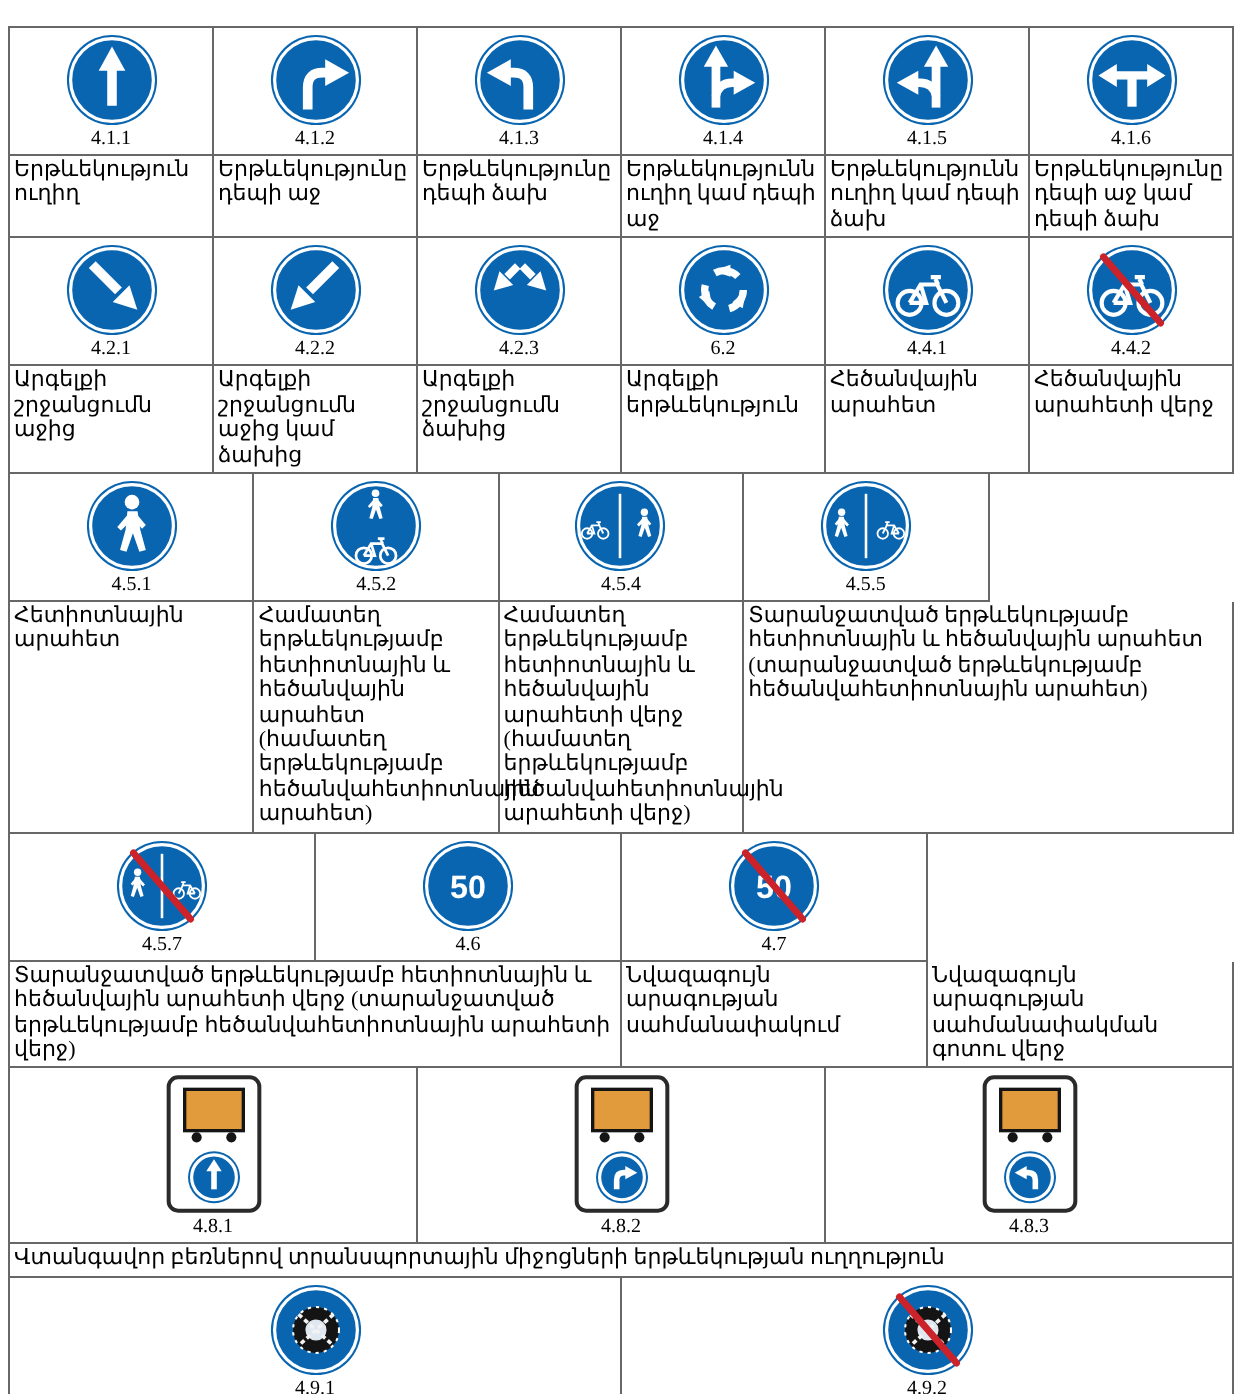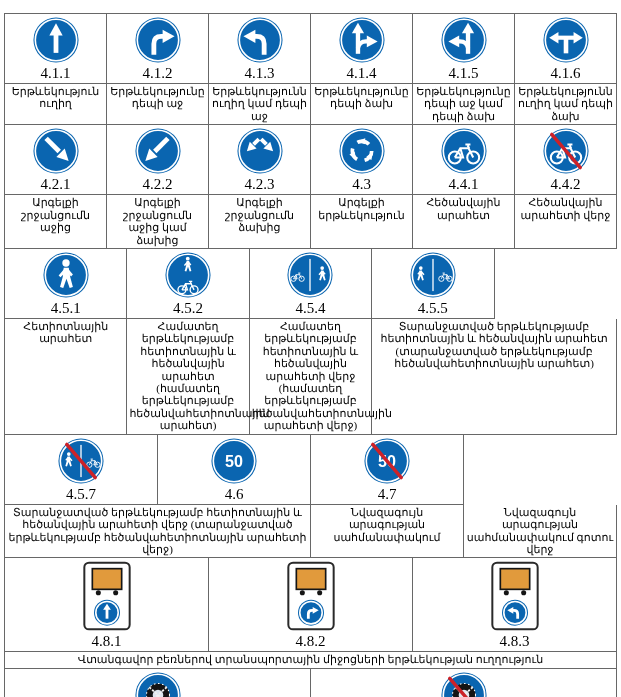--- a/index.html
+++ b/index.html
@@ -3,23 +3,23 @@
 <meta charset="utf-8">
 <style>
   *{box-sizing:border-box;margin:0;padding:0}
   html,body{width:621px;height:697px;background:#fff;overflow:hidden}
   body{font-family:"Liberation Serif",serif;color:#000}
   .sheet{width:621px;height:697px;padding:13px 4px 0 4px}
   .tbl{width:613px;border-top:1px solid #676767;border-left:1px solid #676767}
   .row{display:flex;align-items:stretch}
   .cell{border-right:1px solid #676767;border-bottom:1px solid #676767}
   .sign-cell{display:flex;flex-direction:column;align-items:center;justify-content:center;padding:3px 2px 1px}
-  .code{font-size:15px;line-height:1.2;text-align:center;margin-top:1px}
+  .code{font-size:10px;line-height:1.2;text-align:center;margin-top:1px}
   .capcell{padding:1px 2px 2px}
-  .cap{font-size:11px;line-height:1.13;text-align:center}
+  .cap{font-size:11px;line-height:1.13;text-align:left}
   .c6{width:16.6667%}.c5{width:20%}.c5x2{width:40%}.c4{width:25%}.c4x2{width:50%}.c3{width:33.3334%}.c2{width:50%}.cf{width:100%}
   .rh-sign{min-height:63px}
   .rh-cap1{min-height:31px}
   .rh-cap2{min-height:31px}
   .rh-cap3{min-height:103px}
   .rh-cap4{min-height:43px}
   .rh-sign5{min-height:87px}
   .rh-cap5{min-height:15px}
   .rh-sign6{min-height:62px}
   svg.sgn{width:46px;height:46px;display:block}
@@ -235,31 +235,31 @@
       </div>
     </div>
     <div class="row rh-cap1">
       <div class="cell capcell c6">
           <div class="cap">Երթևեկություն ուղիղ</div>
         </div>
       <div class="cell capcell c6">
           <div class="cap">Երթևեկությունը դեպի աջ</div>
         </div>
       <div class="cell capcell c6">
+          <div class="cap">Երթևեկությունը դեպի ձախ</div>
+        </div>
+      <div class="cell capcell c6">
           <div class="cap">Երթևեկությունն ուղիղ կամ դեպի աջ</div>
         </div>
       <div class="cell capcell c6">
-          <div class="cap">Երթևեկությունը դեպի ձախ</div>
+          <div class="cap">Երթևեկությունն ուղիղ կամ դեպի ձախ</div>
         </div>
       <div class="cell capcell c6">
           <div class="cap">Երթևեկությունը դեպի աջ կամ դեպի ձախ</div>
         </div>
-      <div class="cell capcell c6">
-          <div class="cap">Երթևեկությունն ուղիղ կամ դեպի ձախ</div>
-        </div>
     </div>
 
     <div class="row rh-sign">
       <div class="cell sign-cell c6">
         <svg class="sgn" viewBox="0 0 100 100">
             <use href="#sign-4-2-1"></use>
           </svg>
         <div class="code">4.2.1</div>
       </div>
       <div class="cell sign-cell c6">
@@ -271,21 +271,21 @@
       <div class="cell sign-cell c6">
         <svg class="sgn" viewBox="0 0 100 100">
             <use href="#sign-4-2-3"></use>
           </svg>
         <div class="code">4.2.3</div>
       </div>
       <div class="cell sign-cell c6">
         <svg class="sgn" viewBox="0 0 100 100">
             <use href="#sign-4-3"></use>
           </svg>
-        <div class="code">4.3</div>
+        <div class="code">6.2</div>
       </div>
       <div class="cell sign-cell c6">
         <svg class="sgn" viewBox="0 0 100 100">
             <use href="#sign-4-4-1"></use>
           </svg>
         <div class="code">4.4.1</div>
       </div>
       <div class="cell sign-cell c6">
         <svg class="sgn" viewBox="0 0 100 100">
             <use href="#sign-4-4-2"></use>
@@ -379,21 +379,21 @@
       </div>
     </div>
     <div class="row rh-cap4">
       <div class="cell capcell c4x2">
           <div class="cap">Տարանջատված երթևեկությամբ հետիոտնային և հեծանվային արահետի վերջ (տարանջատված երթևեկությամբ հեծանվահետիոտնային արահետի վերջ)</div>
         </div>
       <div class="cell capcell c4">
           <div class="cap">Նվազագույն արագության սահմանափակում</div>
         </div>
       <div class="cell capcell c4">
-          <div class="cap">Նվազագույն արագության սահմանափակում գոտու վերջ</div>
+          <div class="cap">Նվազագույն արագության սահմանափակման գոտու վերջ</div>
         </div>
     </div>
 
     <div class="row rh-sign5">
       <div class="cell sign-cell c3">
         <svg class="sgnr" viewBox="0 0 72 104">
             <use href="#sign-4-8-1"></use>
           </svg>
         <div class="code">4.8.1</div>
       </div>

